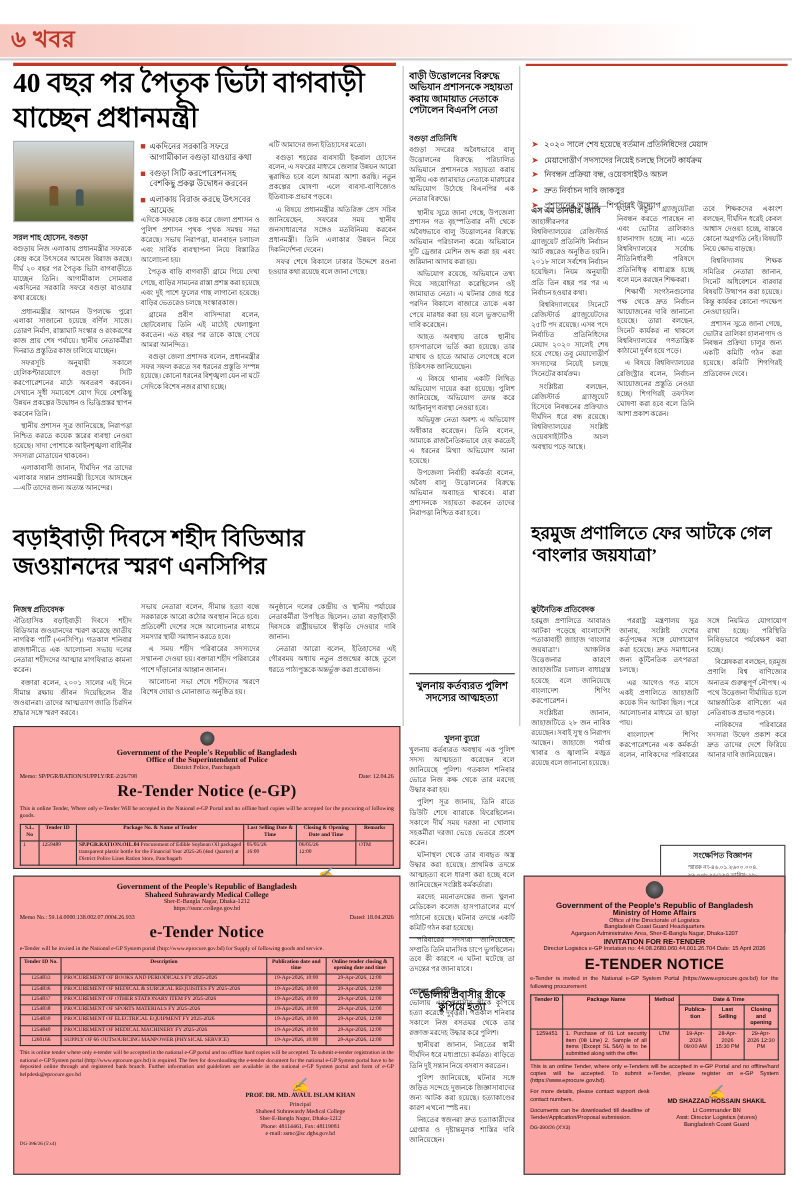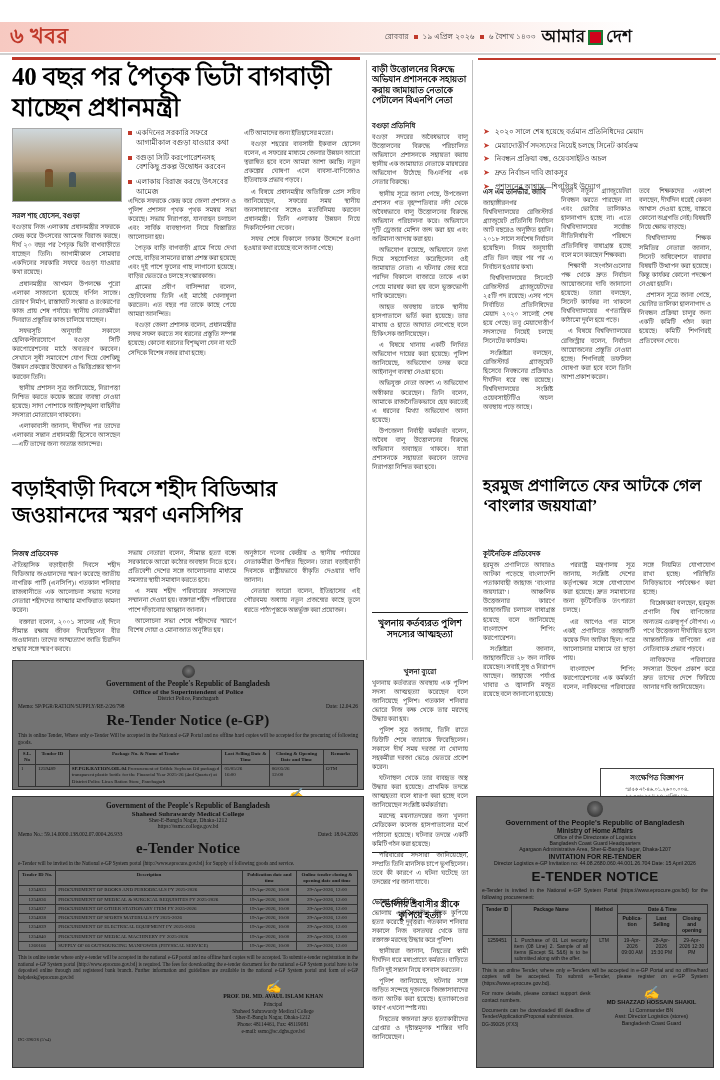--- a/index.html
+++ b/index.html
@@ -219,21 +219,21 @@
   .rt-rule {
     position: absolute;
     left: 478px; top: 58px;
     width: 238px; height: 2px;
     background: #c0392b;
   }
 
   
   .tender {
     position: absolute;
-    background: #737373;
+    background: #fca5a5;
     border: 1px solid #333;
     box-sizing: border-box;
     font-family: "Liberation Serif", serif;
     color: #111;
     padding: 4px 5px;
   }
   .t-center { text-align: center; }
   .t-gov { font-size: 7.4px; font-weight: bold; }
   .t-org { font-size: 6.9px; font-weight: bold; }
   .t-sub { font-size: 5.6px; }
@@ -292,34 +292,20 @@
     text-align:center; font-weight:bold; font-size:7px; padding-top:3px;
   }
 </style>
 </head>
 <body>
 
 <div class="page">
 
   <div class="masthead">
     <div class="masthead-left">৬ খবর</div>
-    <div class="masthead-right">
-      <div class="masthead-date">
-        <span>রোববার</span>
-        <span class="date-sq"></span>
-        <span>১৯ এপ্রিল ২০২৬</span>
-        <span class="date-sq"></span>
-        <span>৬ বৈশাখ ১৪৩৩</span>
-      </div>
-      <div class="brand">
-        <span>আমার</span>
-        <span class="brand-box"></span>
-        <span>দেশ</span>
-      </div>
-    </div>
   </div>
   <div class="rule-top"></div>
 
   <div class="col-rule" style="left:366px; top:60px; height:600px;"></div>
   <div class="col-rule" style="left:472px; top:60px; height:600px;"></div>
 
   <div class="lead-hr"></div>
   <div class="lead-head">40 বছর পর পৈতৃক ভিটা বাগবাড়ী যাচ্ছেন প্রধানমন্ত্রী</div>
 
   <div class="lead-photo">

